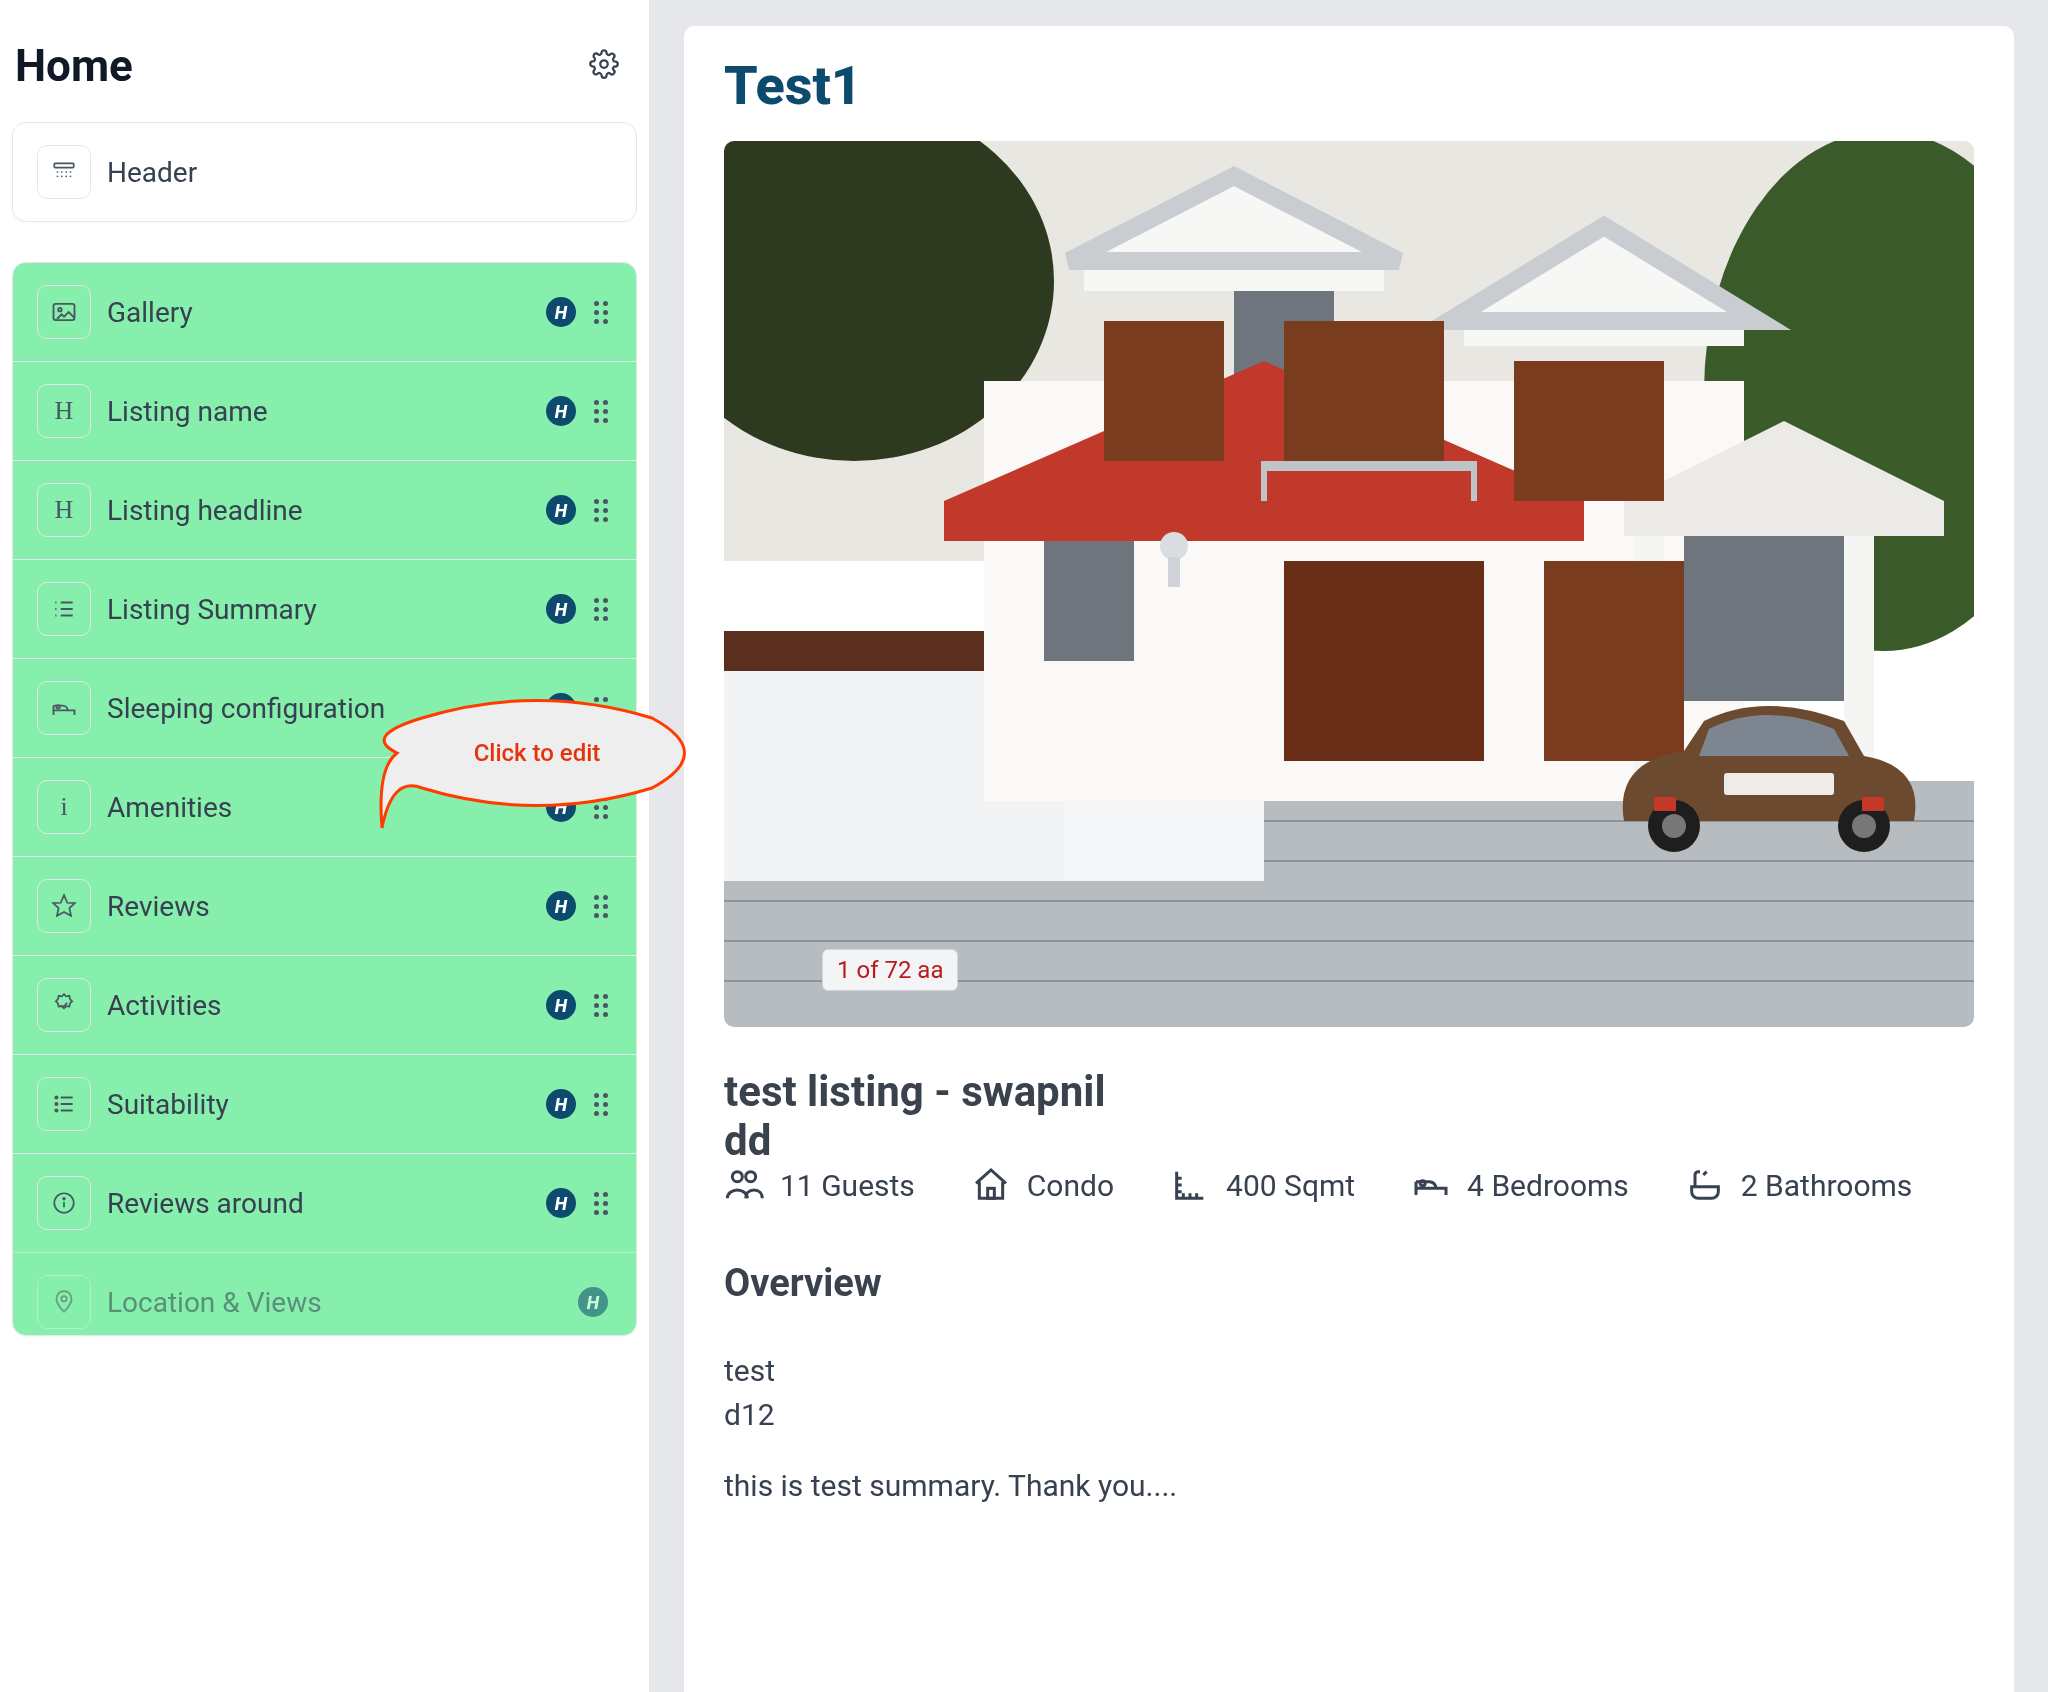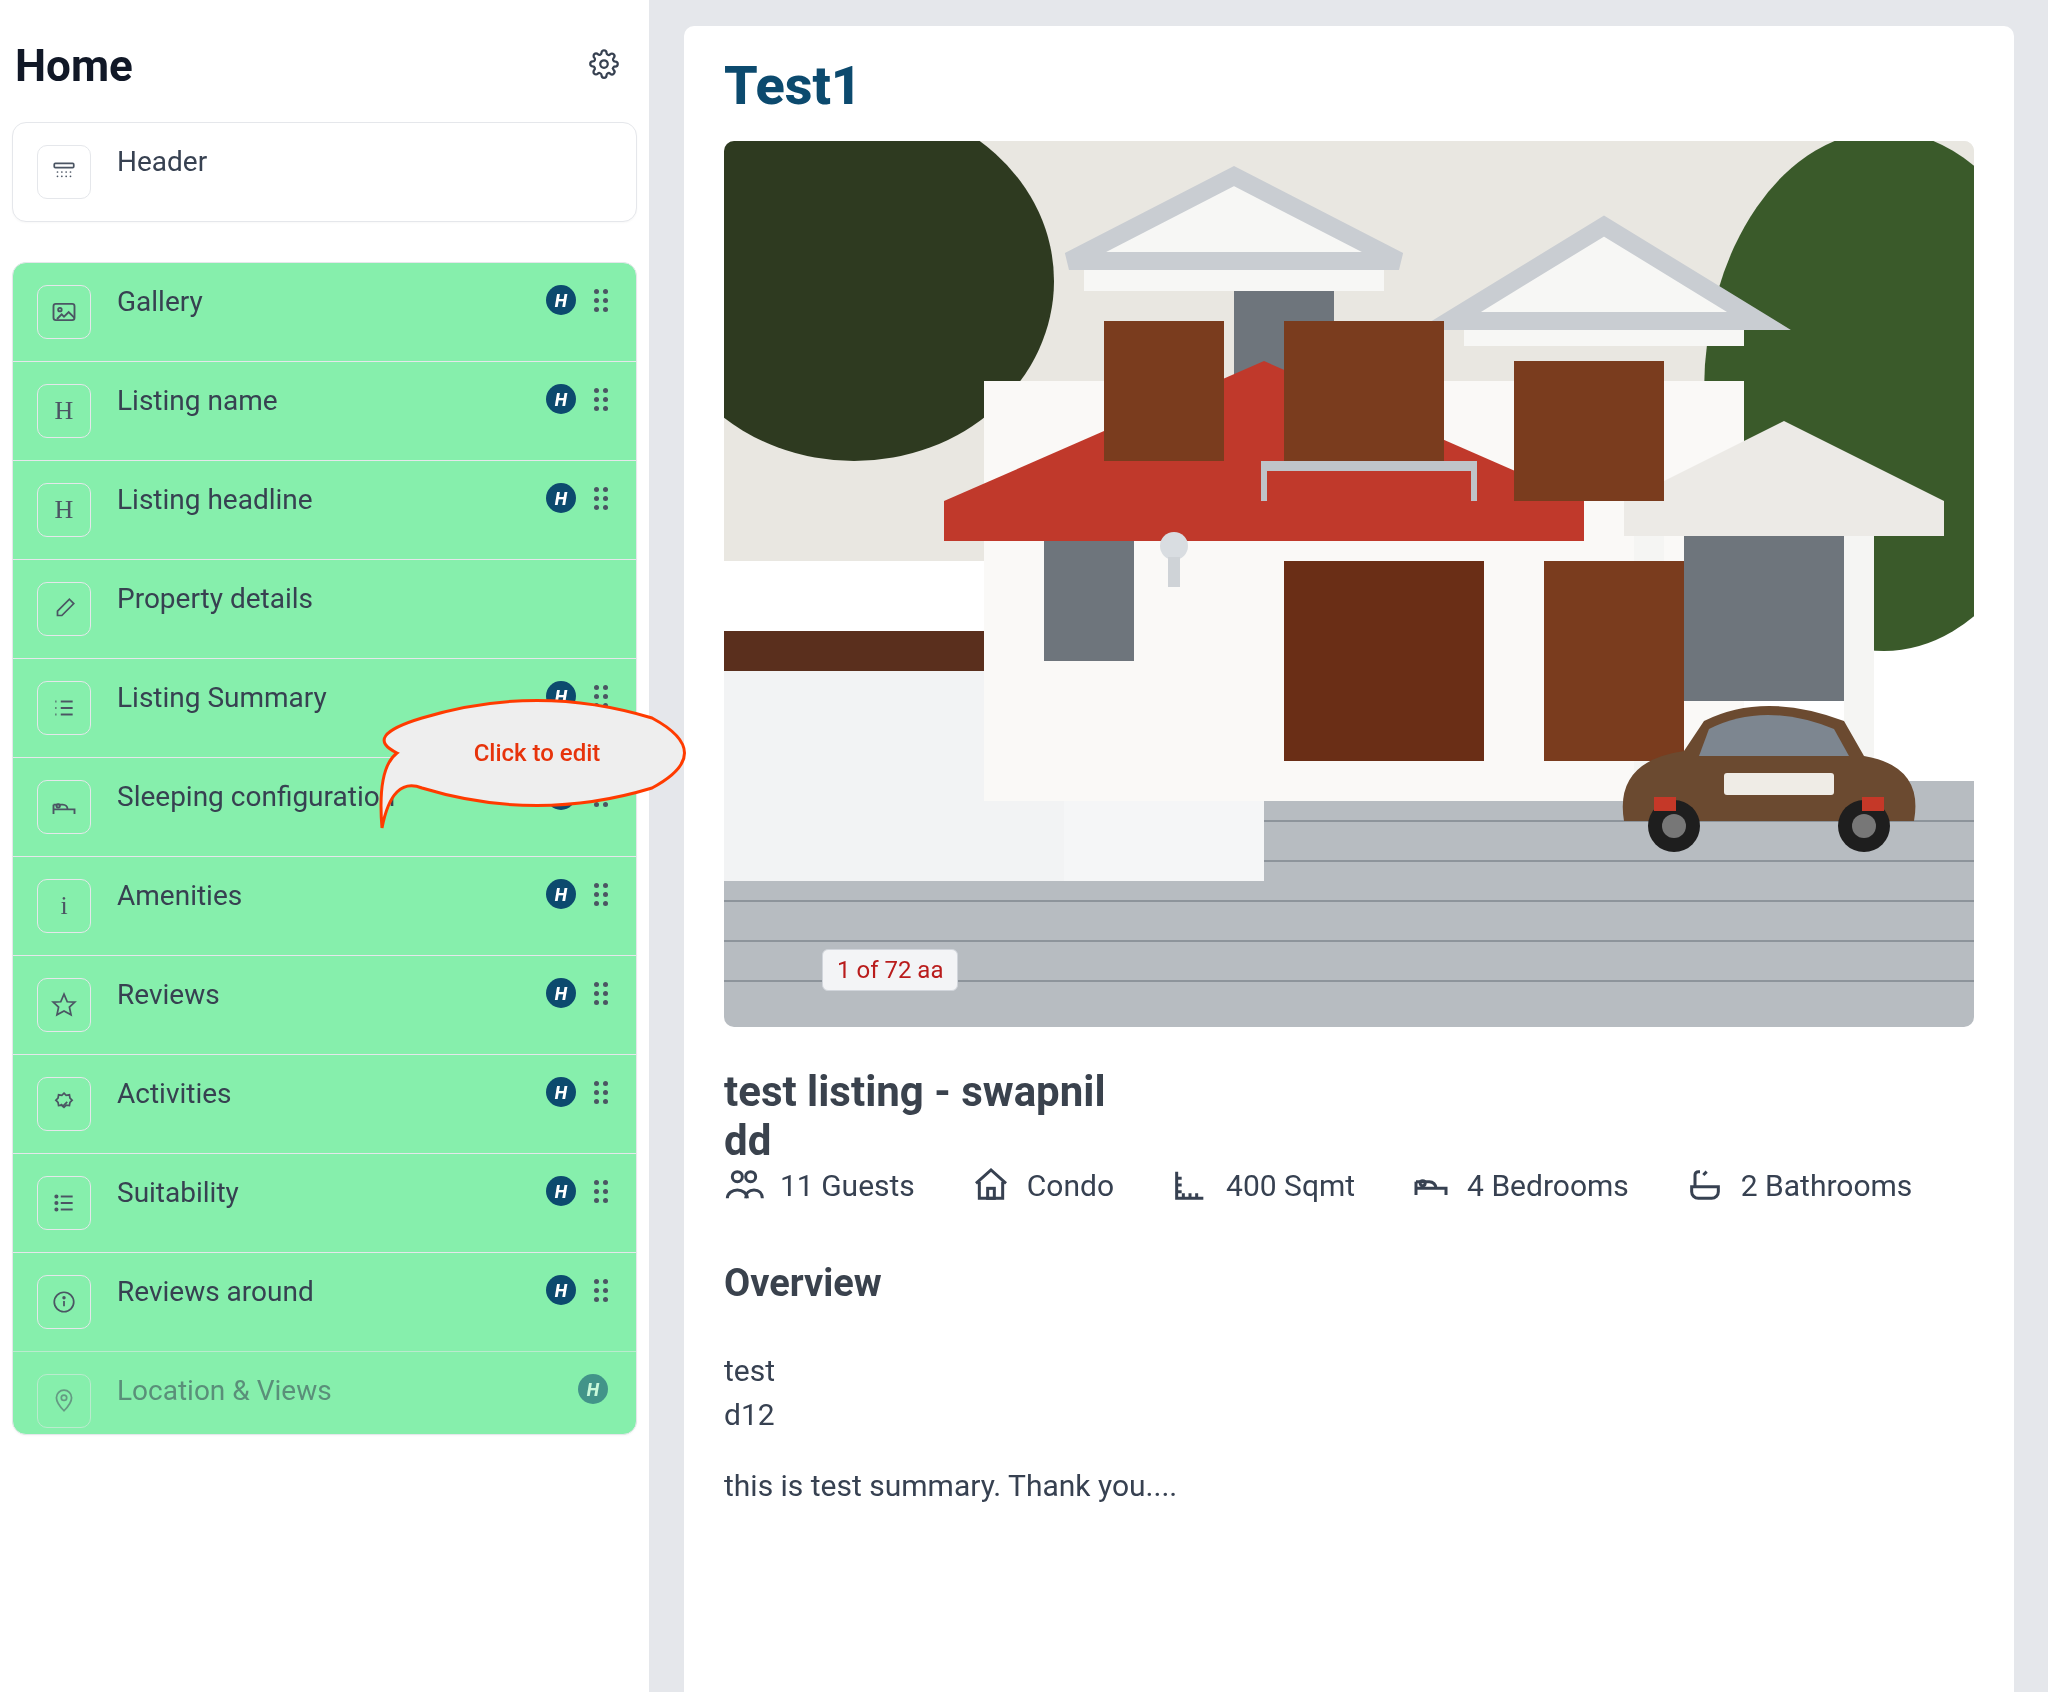--- a/index.html
+++ b/index.html
@@ -38,23 +38,23 @@
   .section-card {
     margin: 0 12px 40px 12px;
     border: 1px solid #e5e7eb;
     border-radius: 14px;
     background: #fff;
     box-shadow: 0 1px 2px rgba(0,0,0,0.03);
   }
   .section-card .row,
   .list-card .row {
     display: flex;
-    align-items: flex-start;
+    align-items: center;
     padding: 22px 24px;
-    gap: 26px;
+    gap: 16px;
     position: relative;
   }
   .list-card {
     margin: 0 12px 16px 12px;
     border: 1px solid #e5e7eb;
     border-radius: 14px;
     background: #86efac;
     box-shadow: 0 1px 2px rgba(0,0,0,0.03);
     overflow: hidden;
   }
@@ -284,28 +284,20 @@
             <span></span>
             <span></span>
             <span></span>
             <span></span>
             <span></span>
             <span></span>
           </div>
       </div>
     </div>
 
-    <div class="row">
-      <div class="icon-box">
-        <svg width="26" height="26" viewBox="0 0 24 24" fill="none" stroke="currentColor" stroke-width="1.6">
-            <path d="M17 3l4 4-11 11H6v-4L17 3z"></path>
-          </svg>
-      </div>
-      <div class="row-label">Property details</div>
-    </div>
 
     <div class="row">
       <div class="icon-box">
         <svg width="26" height="26" viewBox="0 0 24 24" fill="none" stroke="currentColor" stroke-width="1.8">
             <line x1="9" y1="6" x2="20" y2="6"></line>
             <line x1="9" y1="12" x2="20" y2="12"></line>
             <line x1="9" y1="18" x2="20" y2="18"></line>
             <line x1="4" y1="6" x2="5" y2="6"></line>
             <line x1="4" y1="12" x2="5" y2="12"></line>
             <line x1="4" y1="18" x2="5" y2="18"></line>

